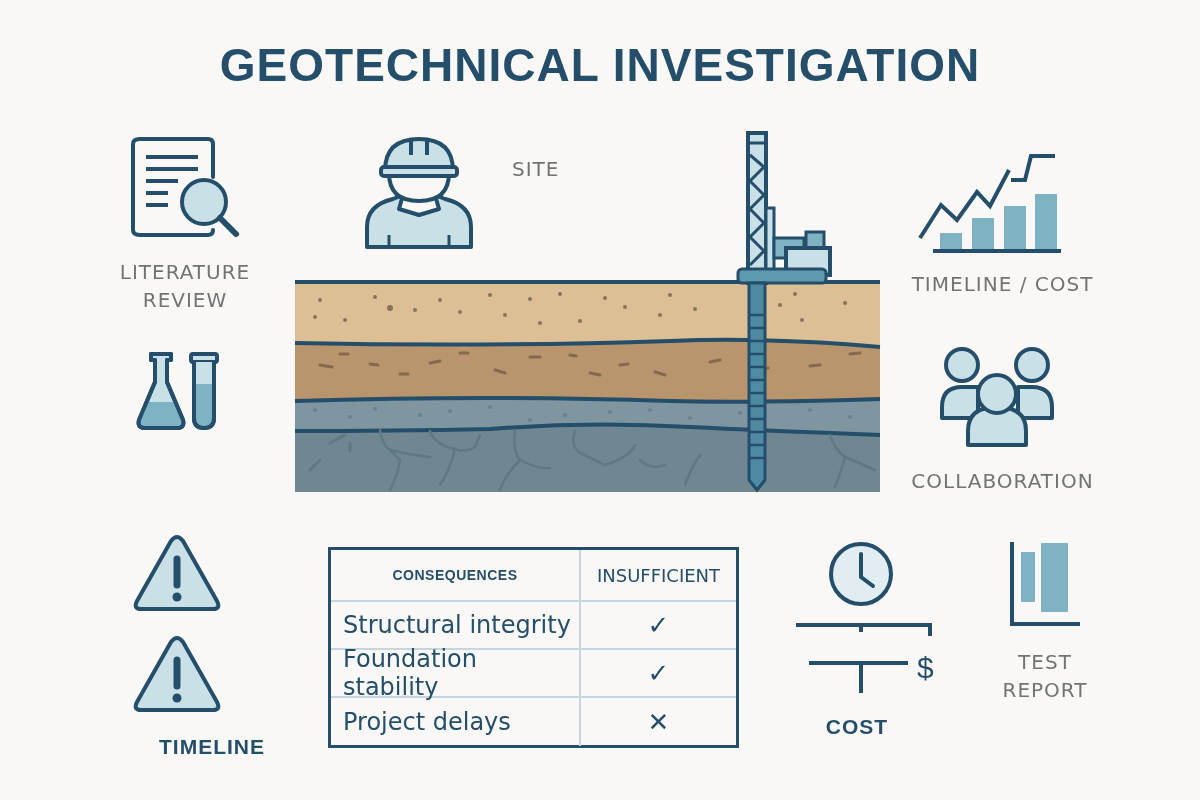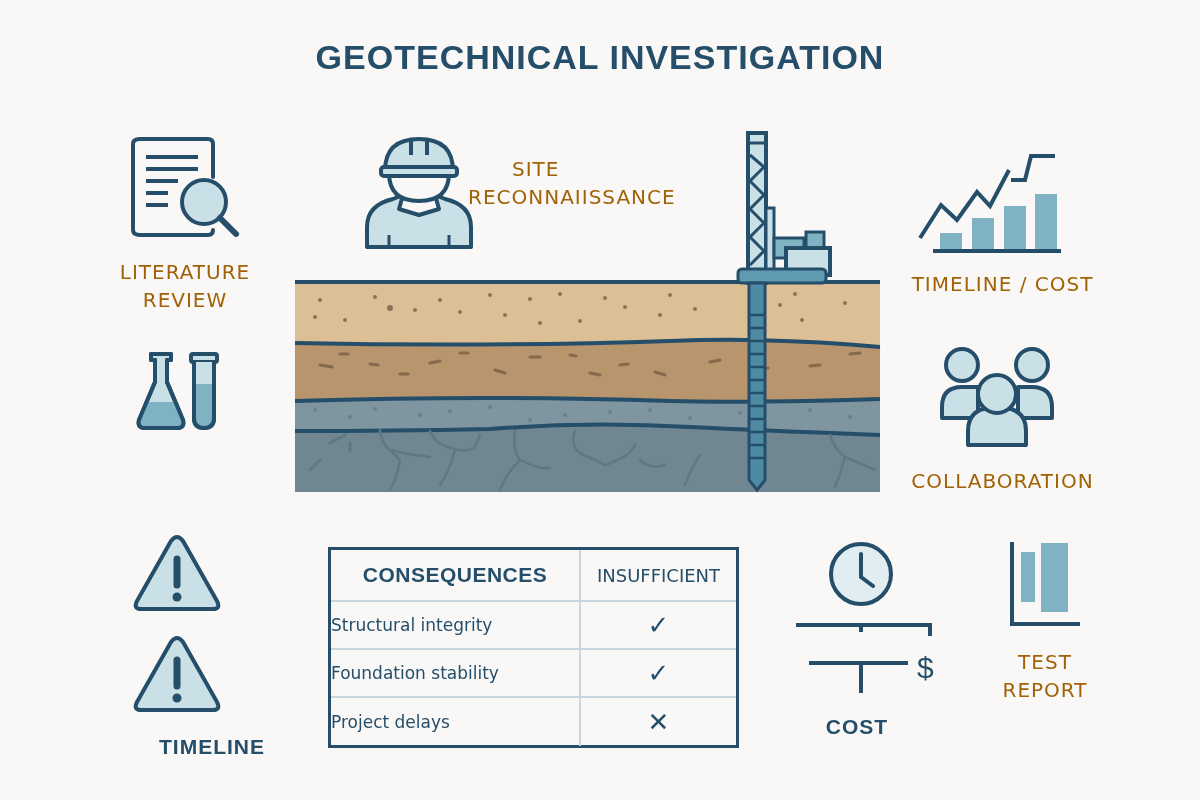--- a/index.html
+++ b/index.html
@@ -6,27 +6,27 @@
   body {
     width: 1200px; height: 800px; overflow: hidden;
     background: #f9f8f6;
     font-family: "Liberation Sans", "DejaVu Sans", sans-serif;
     color: #244e6a;
     position: relative;
   }
   .abs { position: absolute; }
   .title {
     left: 0; top: 38px; width: 1200px; text-align: center;
-    font-size: 34px; font-weight: bold; letter-spacing: 1px;
+    font-size: 46px; font-weight: bold; letter-spacing: 1px;
     color: #244e6a;
   }
   .label {
     font-family: "DejaVu Sans", sans-serif;
     font-size: 20px; letter-spacing: 1px;
-    color: #a16207; text-align: center; line-height: 28px;
+    color: #737373; text-align: center; line-height: 28px;
     font-weight: normal;
   }
   .label-bold {
     font-family: "Liberation Sans", sans-serif;
     font-weight: bold; font-size: 21px; letter-spacing: 1px;
     color: #244e6a; text-align: center; line-height: 28px;
   }
   svg { display: block; }
 
   
@@ -36,30 +36,30 @@
     background: #f9f8f6;
   }
   .crow {
     display: flex; height: 48px; border-bottom: 2px solid #c5d6de;
     box-sizing: border-box;
   }
   .crow:last-child { border-bottom: none; }
   .crow.head { height: 52px; }
   .c1 {
     width: 250px; box-sizing: border-box; border-right: 2px solid #c5d6de;
-    display: flex; align-items: center; padding-left: 0;
-    font-family: "DejaVu Sans", sans-serif; font-size: 17px; color: #244e6a;
+    display: flex; align-items: center; padding-left: 12px;
+    font-family: "DejaVu Sans", sans-serif; font-size: 24px; color: #244e6a;
   }
   .c2 {
     flex: 1; display: flex; align-items: center; justify-content: center;
     font-family: "DejaVu Sans", sans-serif; font-size: 19px; color: #244e6a;
   }
   .head .c1 {
     justify-content: center; padding-left: 0;
-    font-family: "Liberation Sans", sans-serif; font-weight: bold; font-size: 21px; letter-spacing: 0.5px;
+    font-family: "Liberation Sans", sans-serif; font-weight: bold; font-size: 14px; letter-spacing: 0.5px;
   }
   .head .c2 { font-size: 18px; border-radius: 11px; }
   .mark { font-size: 26px; line-height: 1; }
 </style>
 </head>
 <body>
 
 <div class="abs title">GEOTECHNICAL INVESTIGATION</div>
 
 <div class="abs" style="left:128px;top:135px;">
@@ -120,21 +120,20 @@
     <path d="M22 36 Q22 4 56 4 Q90 4 90 36 Z" fill="#c9e0e6" stroke="#244e6a" stroke-width="4" stroke-linejoin="round"></path>
     <rect x="18" y="32" width="76" height="9" rx="3" fill="#c9e0e6" stroke="#244e6a" stroke-width="4"></rect>
     <line x1="48" y1="6" x2="48" y2="20" stroke="#244e6a" stroke-width="4"></line>
     <line x1="64" y1="6" x2="64" y2="20" stroke="#244e6a" stroke-width="4"></line>
     <line x1="26" y1="100" x2="26" y2="112" stroke="#244e6a" stroke-width="3"></line>
     <line x1="86" y1="100" x2="86" y2="112" stroke="#244e6a" stroke-width="3"></line>
   </svg>
 </div>
 <div class="abs label" style="left:468px;top:155px;width:218px;">
   <div style="text-align:left;padding-left:44px;">SITE</div>
-  <div style="text-align:left;">RECONNAIISSANCE</div>
 </div>
 
 <div class="abs" style="left:290px;top:125px;">
   <svg width="600" height="375" viewBox="0 0 600 375">
 
     <rect x="5" y="157" width="585" height="210" fill="#708791"></rect>
     <path d="M5 157 H590 V222 Q480 212 380 216 Q200 222 5 218 Z" fill="#dcbf94"></path>
     <path d="M5 218 Q200 222 380 216 Q480 212 590 222 V274 Q460 278 380 276 Q200 270 5 276 Z" fill="#b8956c"></path>
     <path d="M5 276 Q200 270 380 276 Q460 278 590 274 V310 Q480 306 400 302 Q300 296 200 304 Q100 306 5 306 Z" fill="#7f959f"></path>
 

